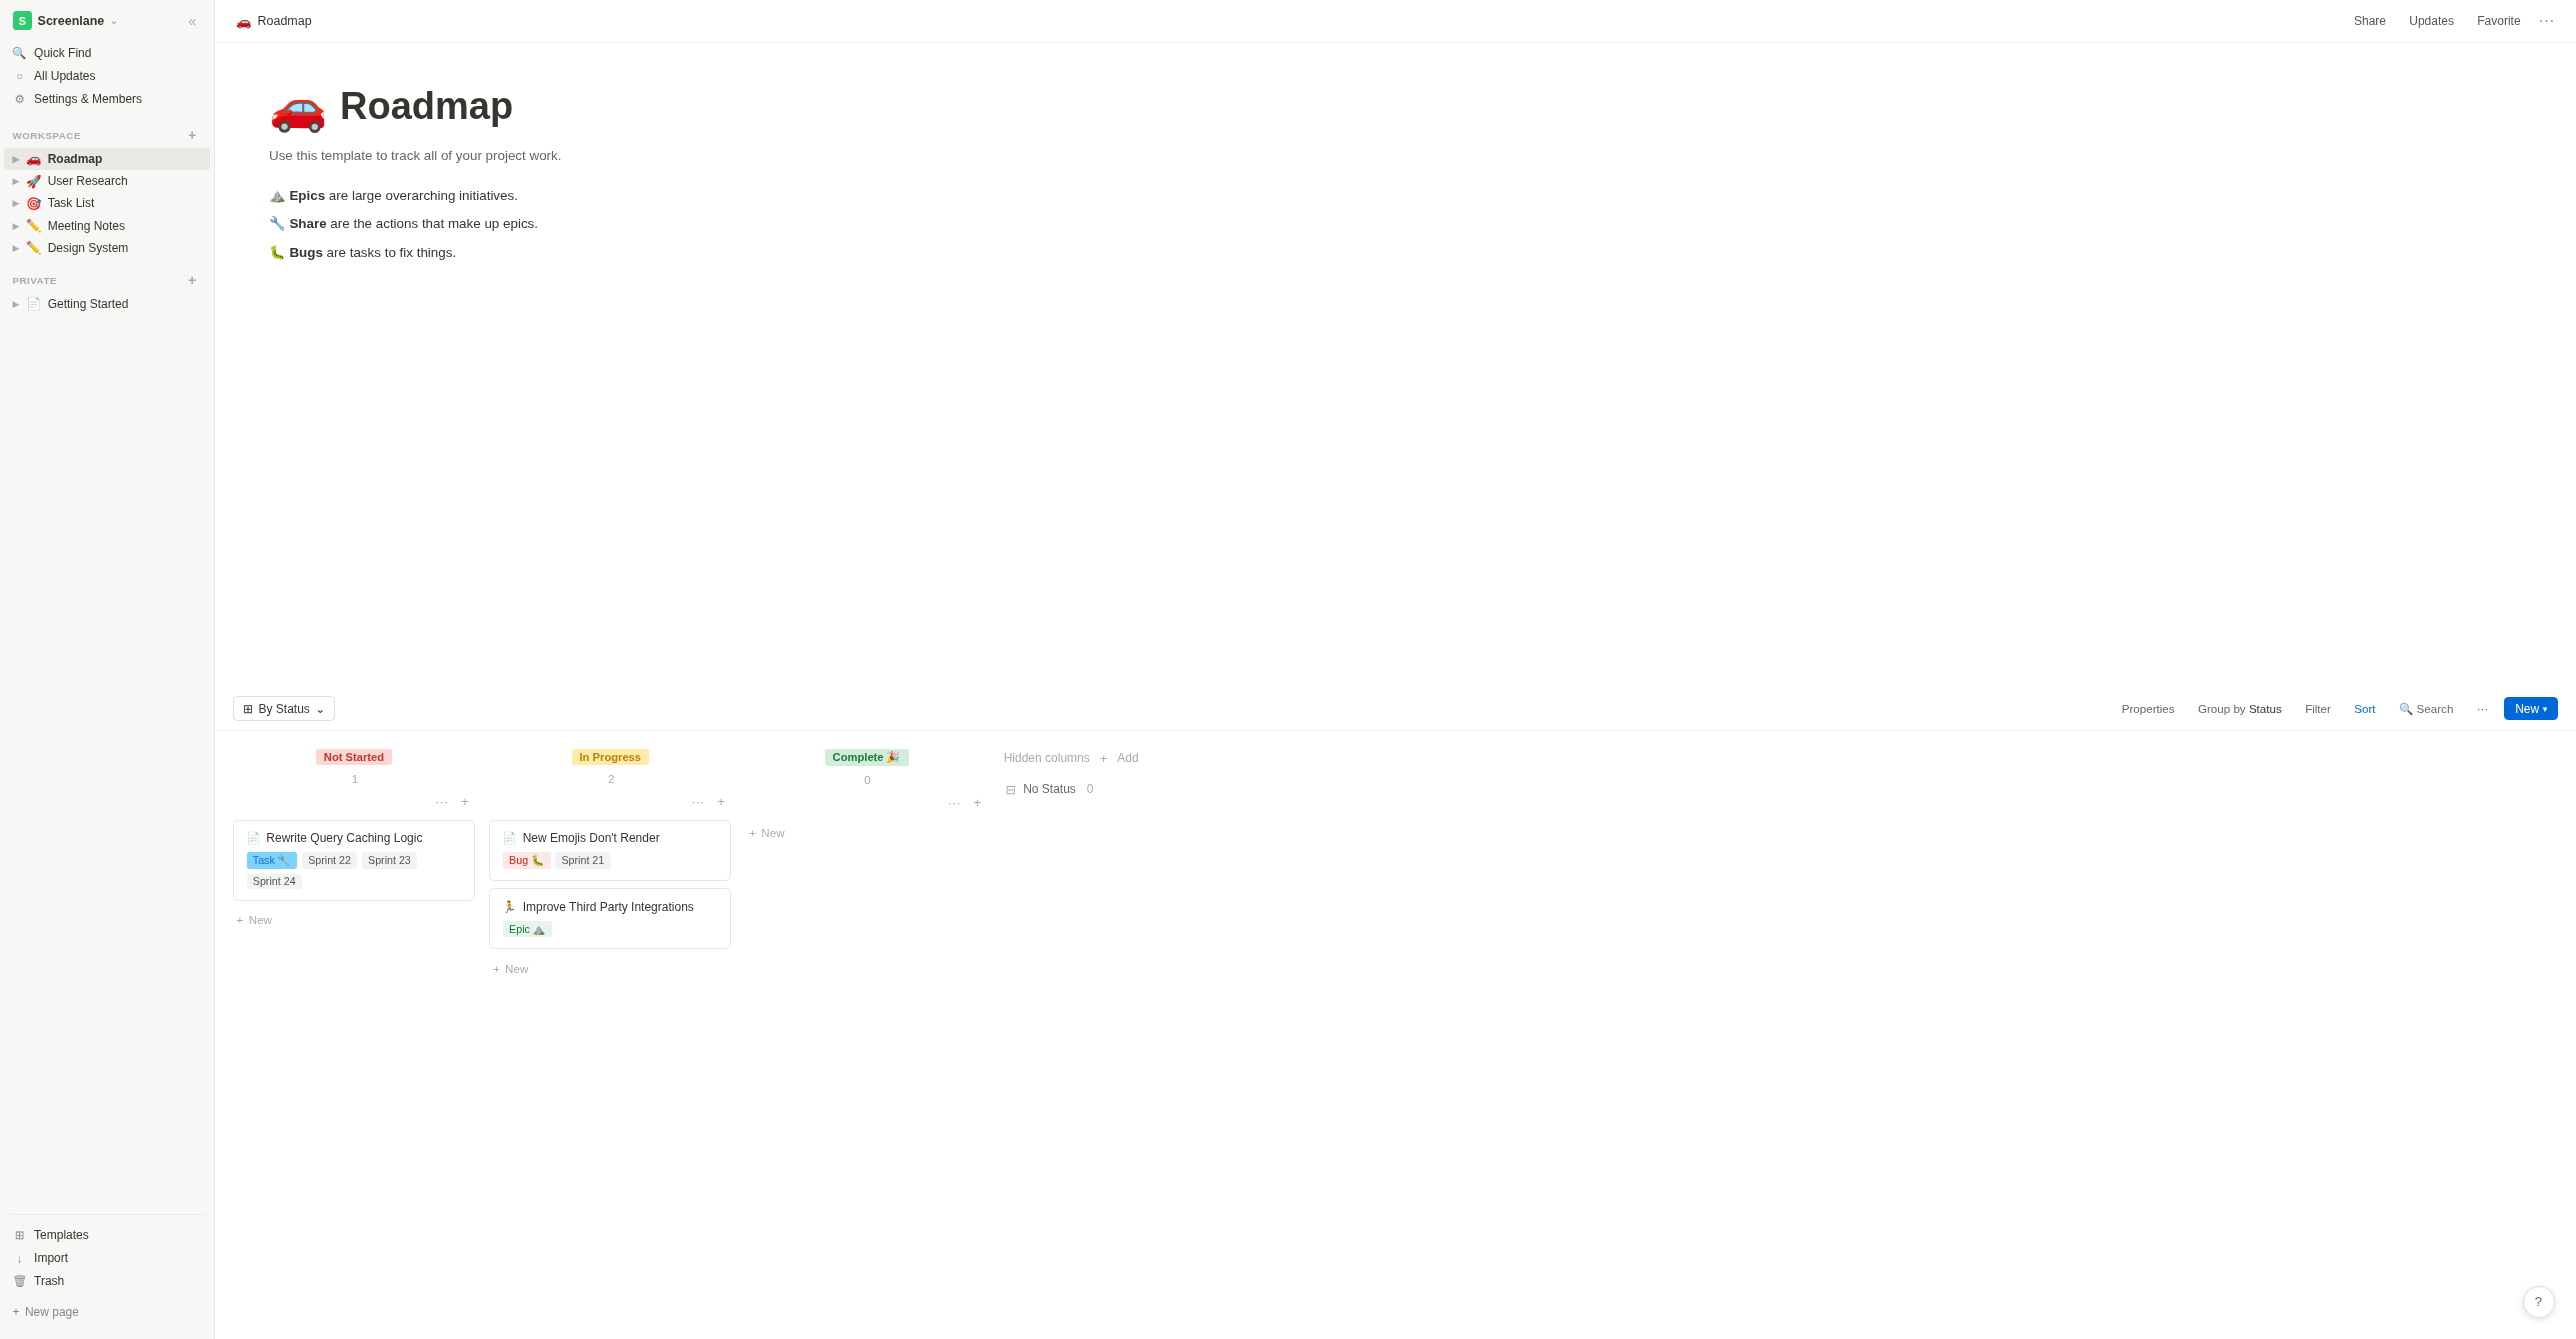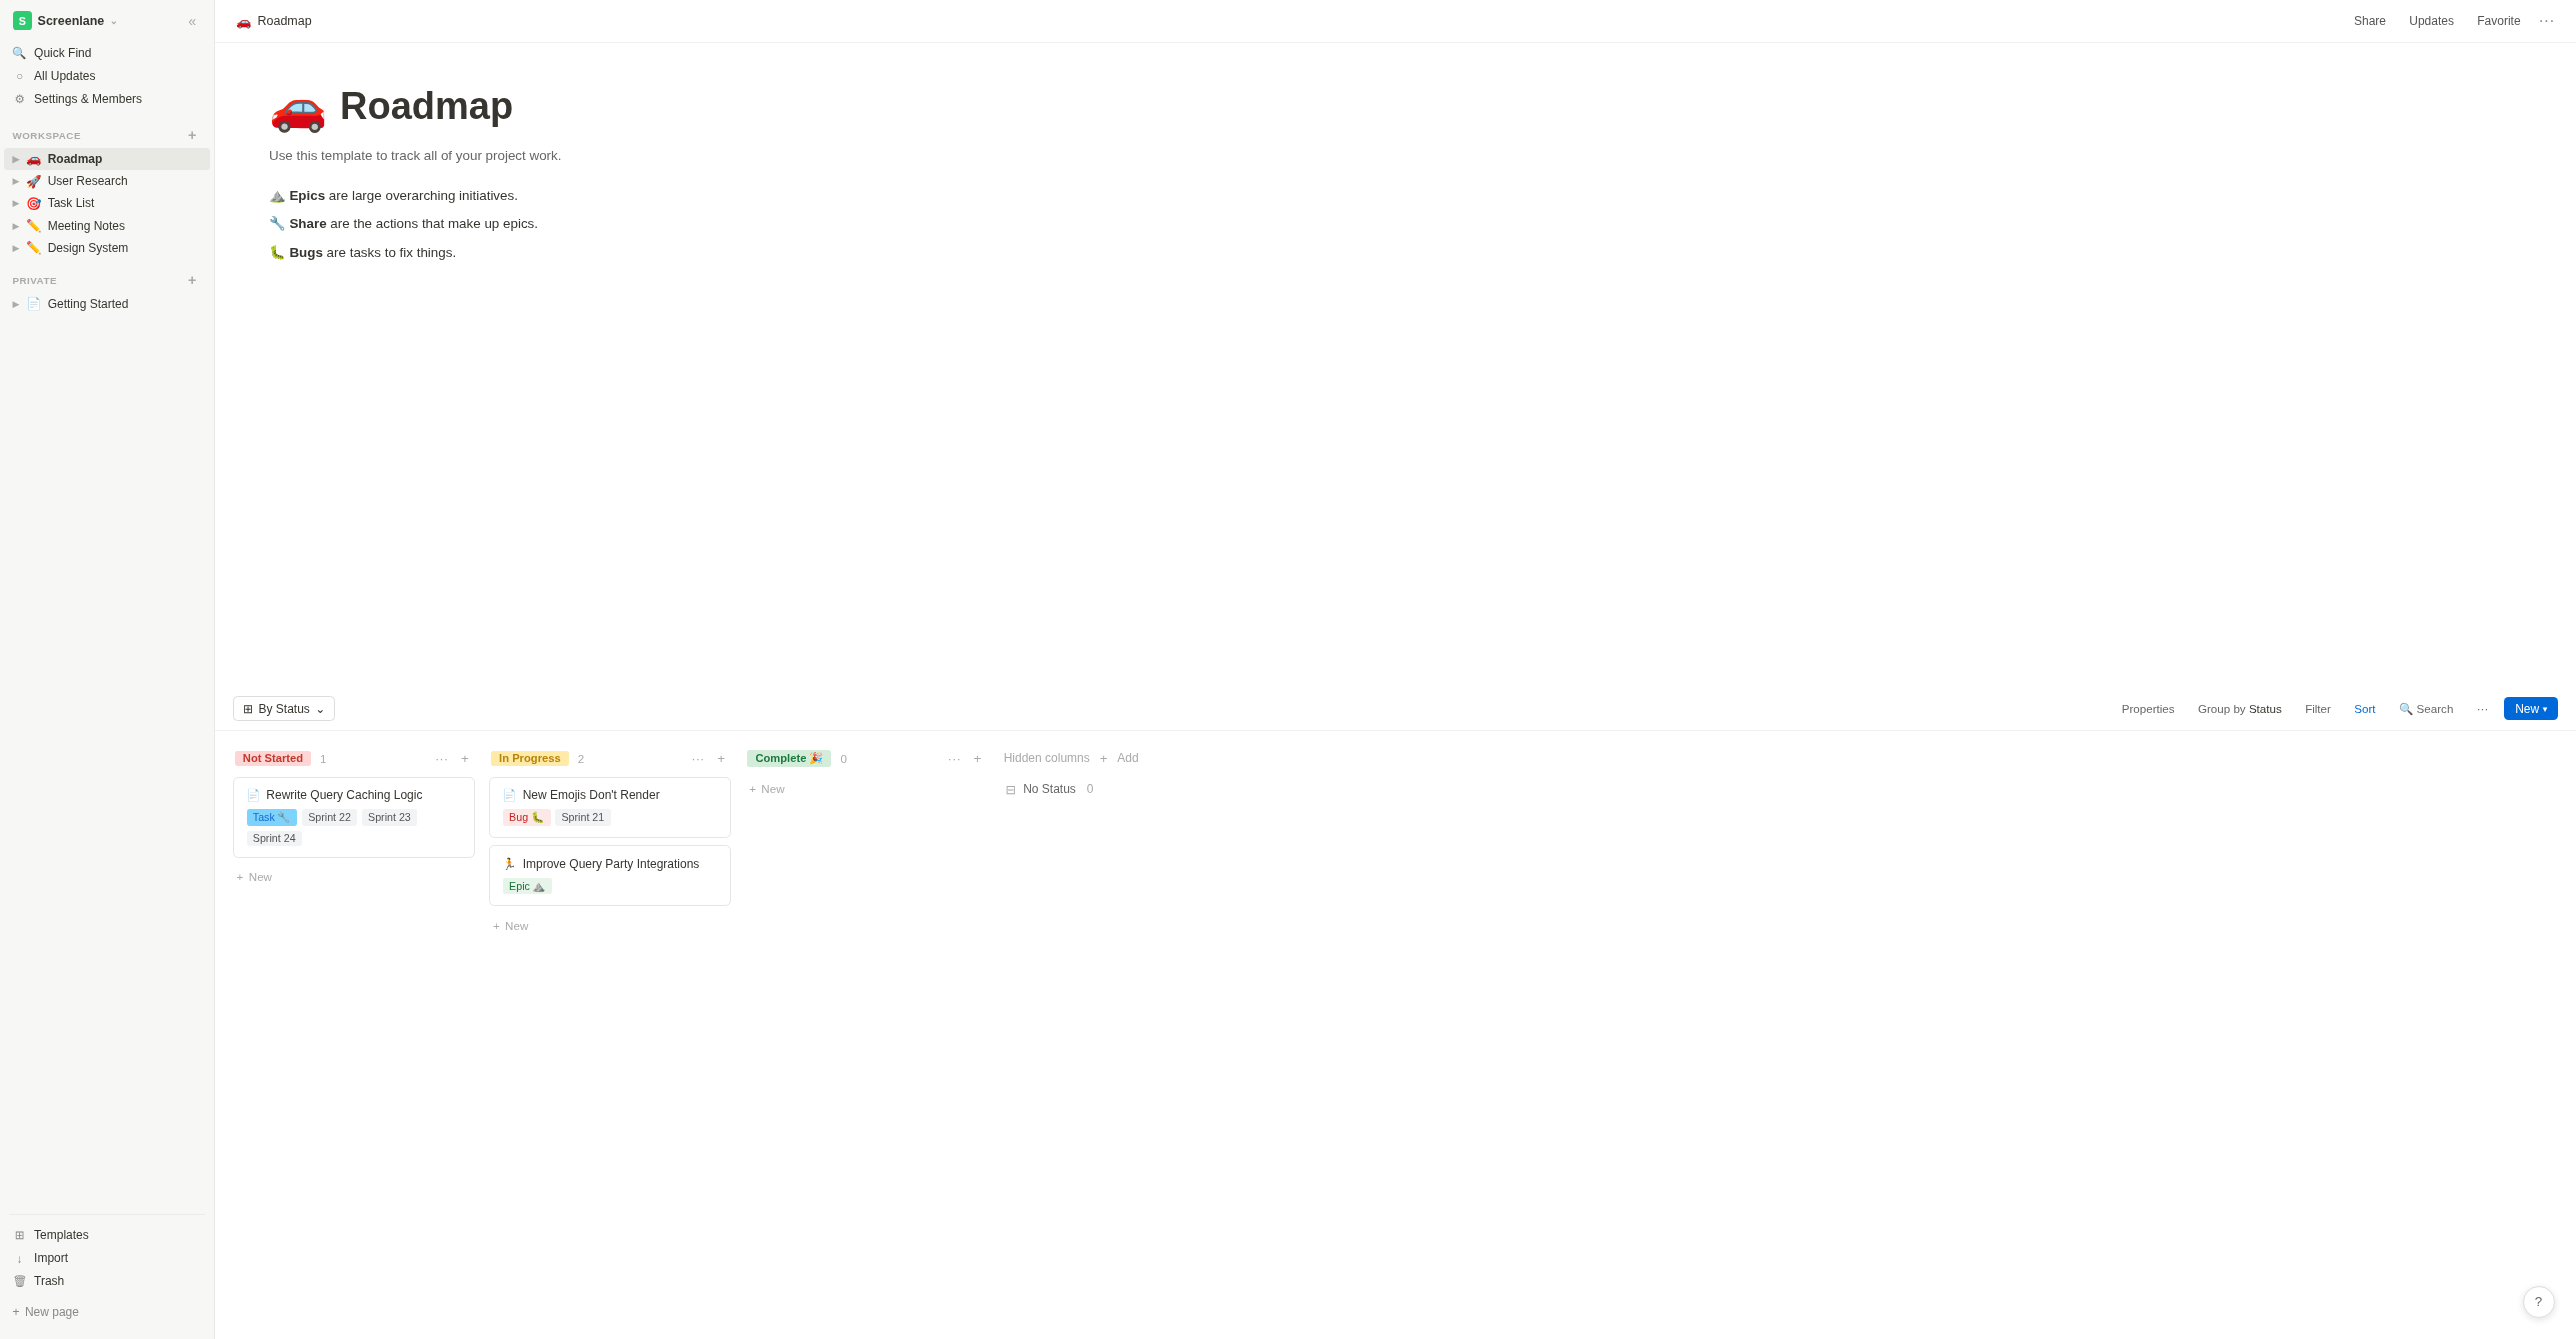--- a/index.html
+++ b/index.html
@@ -165,20 +165,21 @@
     }
     .board-column {
       min-width: 242px;
       width: 242px;
       margin-right: 14.3px;
     }
     .col-header {
       display: flex; align-items: center; gap: 7.2px;
       margin-bottom: 9px;
       padding: 0 1.8px;
+      flex-direction: column;
     }
     .col-status-badge {
       padding: 1.8px 8px; border-radius: 2.7px; font-size: 11.2px; font-weight: 600;
     }
     .badge-not-started { background: #ffd6d6; color: #c0392b; }
     .badge-in-progress { background: #ffeaa7; color: #b7830a; }
     .badge-complete { background: #d4edda; color: #1a7a3c; }
     .col-count { font-size: 11.6px; color: #aaa; margin-left: 1.8px; }
     .col-actions { display: flex; gap: 3.6px; margin-left: auto; }
     .col-action-btn { color: #aaa; cursor: pointer; font-size: 13.4px; padding: 1.8px 4.5px; border-radius: 2.7px; }
@@ -433,21 +434,21 @@
           <span>New Emojis Don't Render</span>
         </div>
         <div class="card-tags">
           <span class="tag tag-bug">Bug 🐛</span>
           <span class="tag tag-sprint">Sprint 21</span>
         </div>
       </div>
       <div class="card">
         <div class="card-title">
           <span class="card-doc-icon">🏃</span>
-          <span>Improve Query Party Integrations</span>
+          <span>Improve Third Party Integrations</span>
         </div>
         <div class="card-tags">
           <span class="tag tag-epic">Epic ⛰️</span>
         </div>
       </div>
       <div class="add-new-row">
         <span>+</span>
         <span>New</span>
       </div>
     </div>

